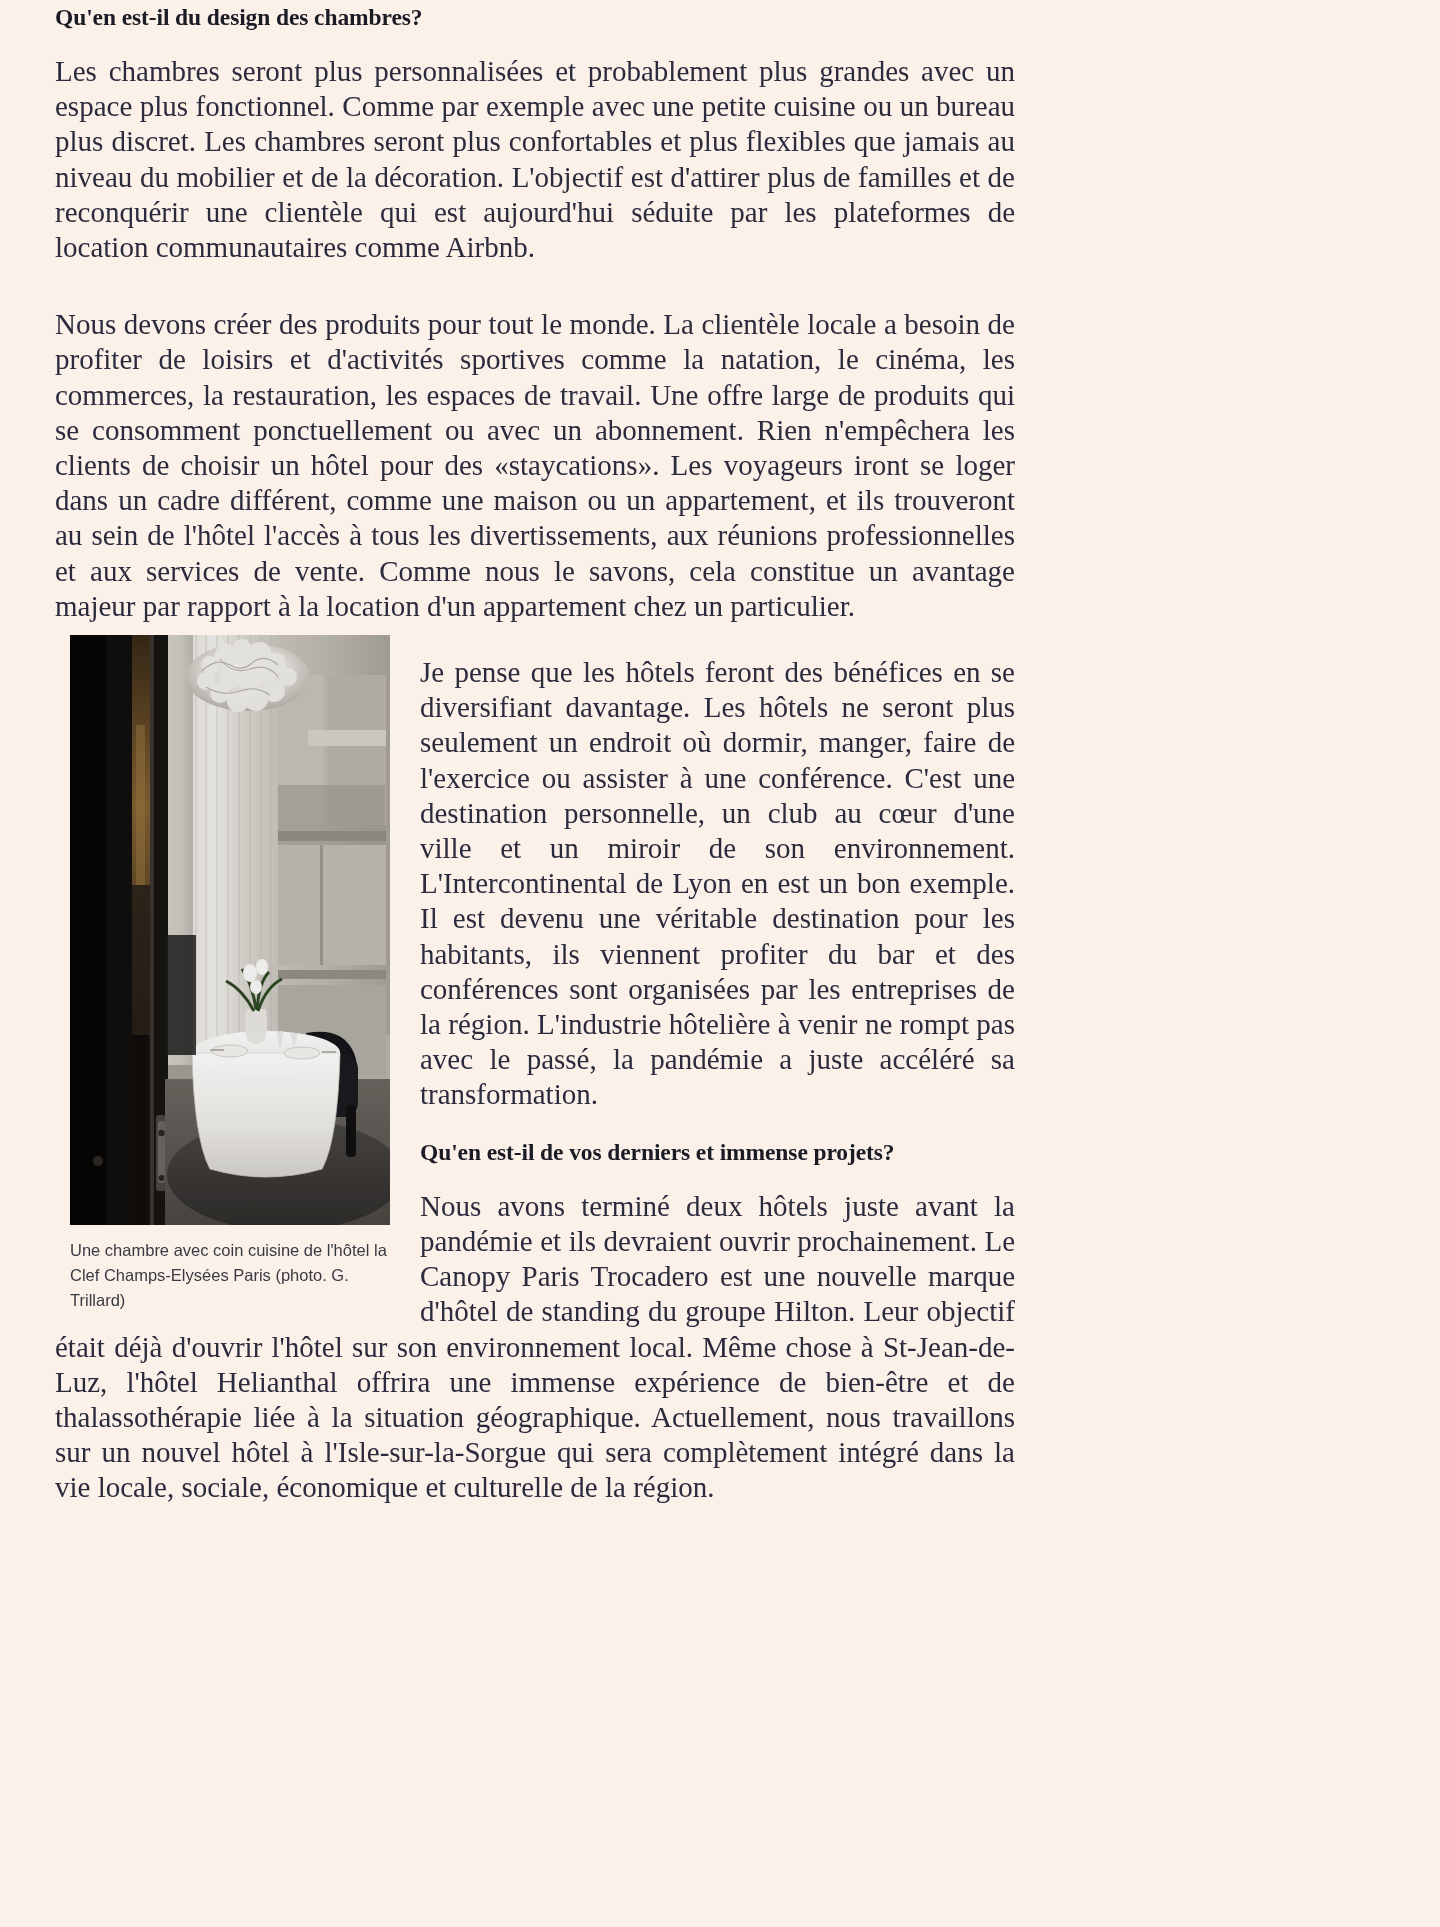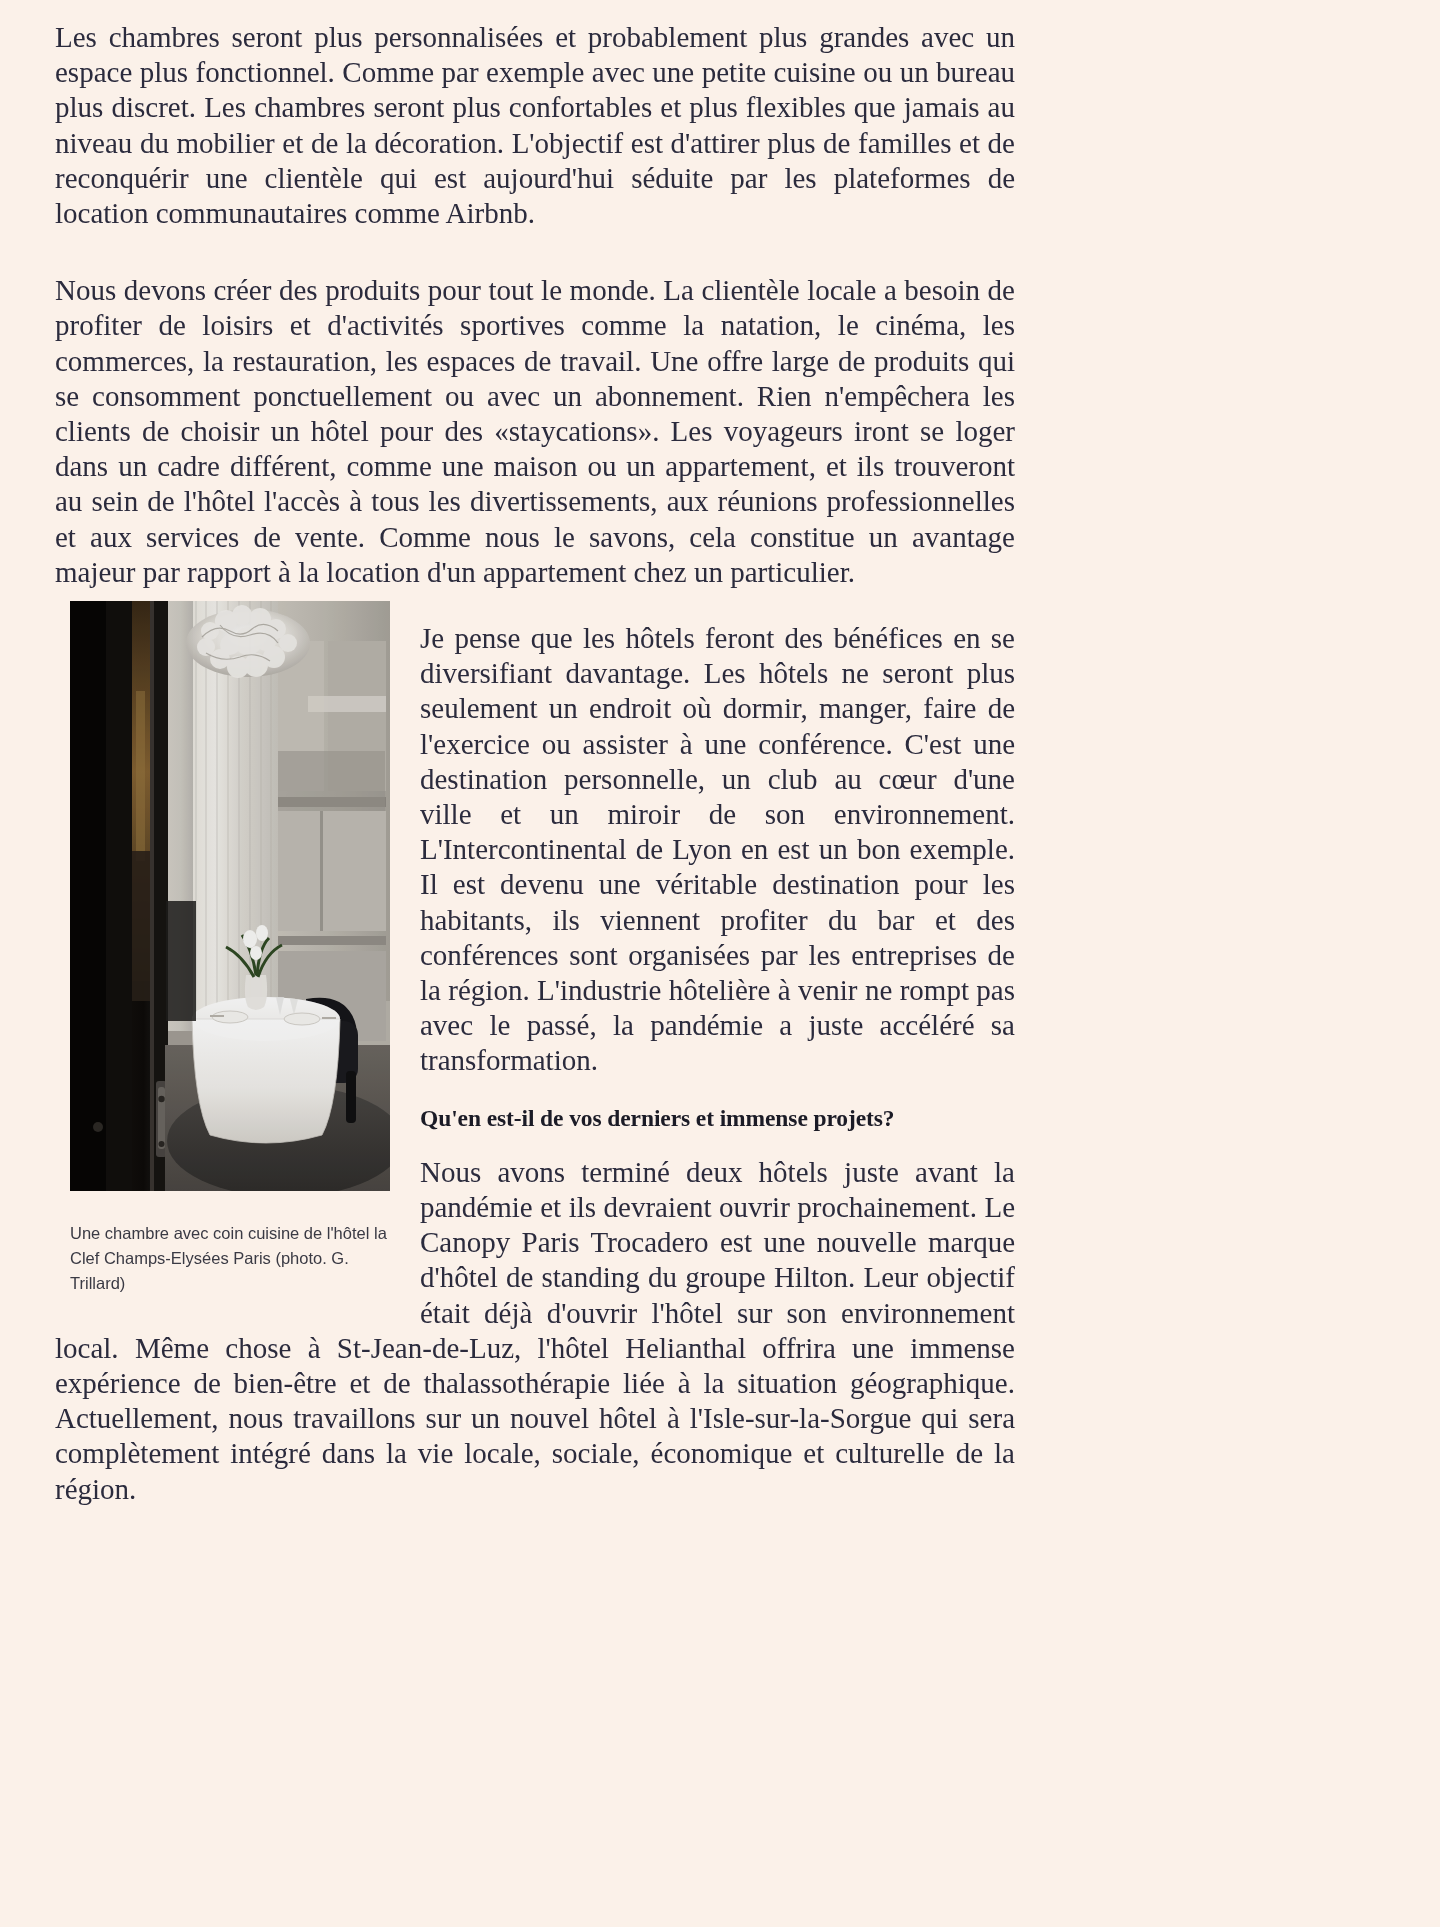--- a/index.html
+++ b/index.html
@@ -77,21 +77,21 @@
     background: #2a2725;
   }
 
   .photo svg { display: block; }
 
   .caption {
     font-family: "Liberation Sans", sans-serif;
     font-size: 16.5px;
     line-height: 25px;
     color: #3a3a44;
-    margin-top: 30px;
+    margin-top: 13px;
     width: 330px;
   }
 
   
   .float-region {
     position: relative;
   }
 
   .rightcol {
     margin-left: 0;
@@ -101,20 +101,21 @@
   .rightcol p.body-text {
     
   }
 </style>
 </head>
 <body>
 
 <div class="page">
   <div class="article">
 
+    <h2 class="qh inset">Qu'en est-il du design des chambres?</h2>
     <div class="gap-b"></div>
     <p class="body-text inset">Les chambres seront plus personnalisées et probablement plus grandes avec un espace plus fonctionnel. Comme par exemple avec une petite cuisine ou un bureau plus discret. Les chambres seront plus confortables et plus flexibles que jamais au niveau du mobilier et de la décoration. L'objectif est d'attirer plus de familles et de reconquérir une clientèle qui est aujourd'hui séduite par les plateformes de location communautaires comme Airbnb.</p>
 
     <div class="gap-c"></div>
 
     <div class="gap-b"></div>
     <p class="body-text inset">Nous devons créer des produits pour tout le monde. La clientèle locale a besoin de profiter de loisirs et d'activités sportives comme la natation, le cinéma, les commerces, la restauration, les espaces de travail. Une offre large de produits qui se consomment ponctuellement ou avec un abonnement. Rien n'empêchera les clients de choisir un hôtel pour des «staycations». Les voyageurs iront se loger dans un cadre différent, comme une maison ou un appartement, et ils trouveront au sein de l'hôtel l'accès à tous les divertissements, aux réunions professionnelles et aux services de vente. Comme nous le savons, cela constitue un avantage majeur par rapport à la location d'un appartement chez un particulier.</p>
 
     <div style="height:11px"></div>
 

